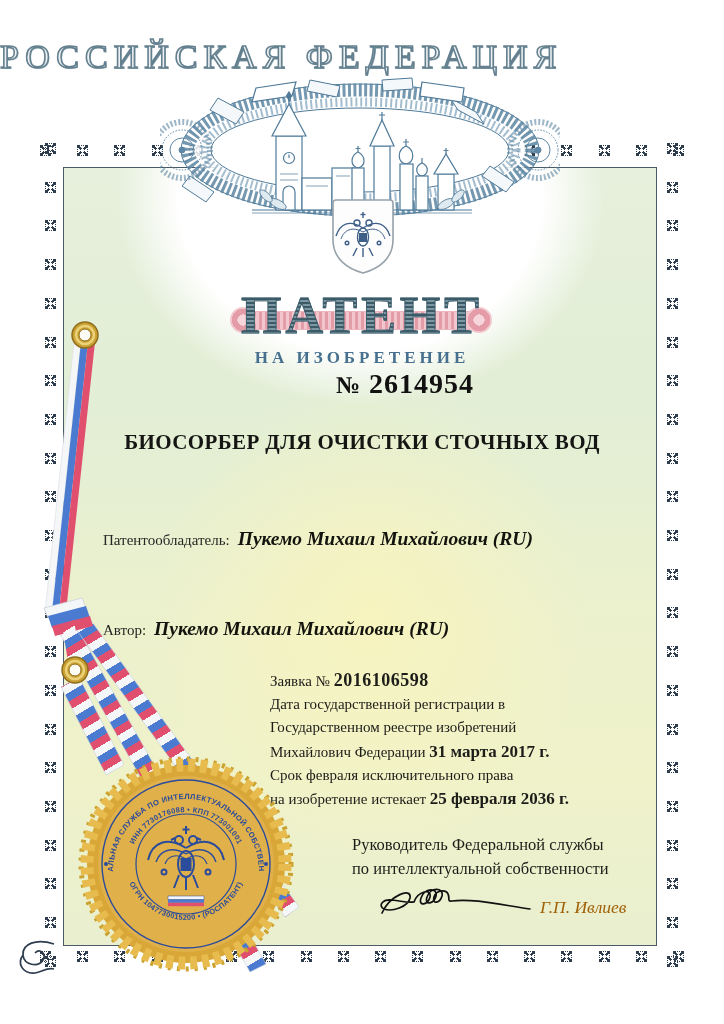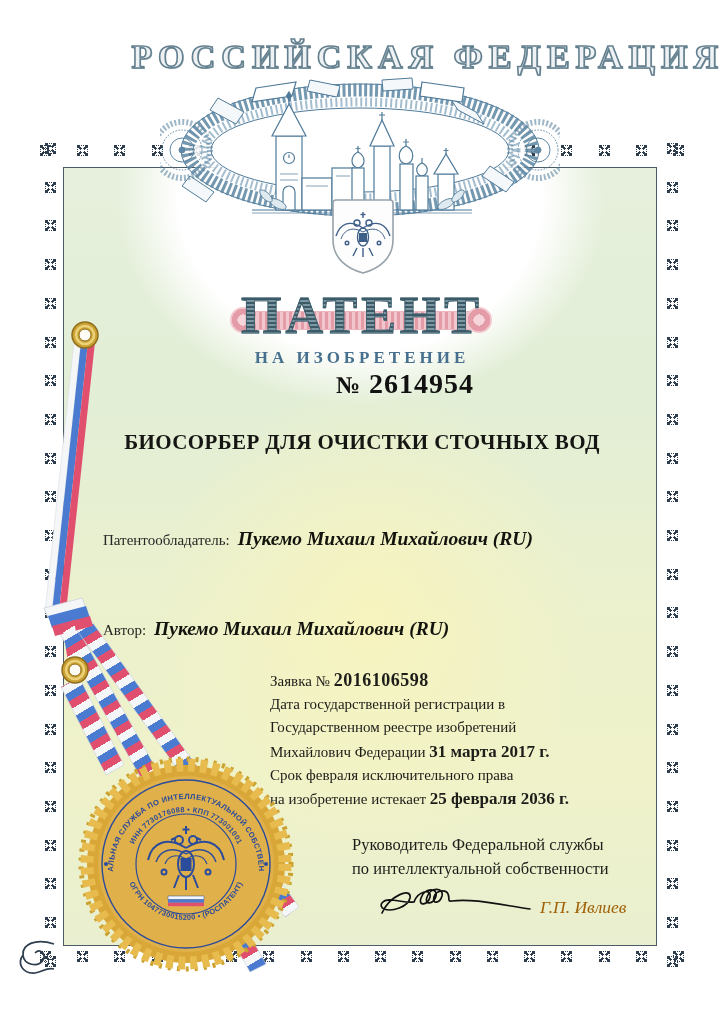--- a/index.html
+++ b/index.html
@@ -16,22 +16,22 @@
   
   .glyph-row{position:absolute;display:flex;justify-content:space-between;}
   .glyph-row.h{flex-direction:row;height:12px;}
   .glyph-row.v{flex-direction:column;width:12px;}
   .bglyph{width:11px;height:11px;flex:0 0 auto;border:1px dotted #2e3d4d;box-sizing:border-box;
     background:
       radial-gradient(circle at 50% 50%, #ffffff 0 1.5px, rgba(255,255,255,0) 1.5px),
       linear-gradient(45deg, transparent 43%, #2e3d4d 43% 57%, transparent 57%),
       linear-gradient(-45deg, transparent 43%, #2e3d4d 43% 57%, transparent 57%);}
   
-  .country{position:absolute;left:0;top:38px;width:100%;text-align:right;
-    font-size:34px;font-weight:bold;letter-spacing:6px;color:#eef2f4;
+  .country{position:absolute;left:0;top:38px;width:100%;text-align:left;
+    font-size:34px;font-weight:normal;letter-spacing:6px;color:#eef2f4;
     -webkit-text-stroke:1.6px #64808f;text-shadow:1px 1px 0 #a9bcc7;}
   
   .patent-band{position:absolute;left:244px;top:311px;width:234px;height:19px;border-radius:10px;
     background:repeating-linear-gradient(90deg,#f2c6cd 0 3px,#e49ca8 3px 6px);
     box-shadow:0 0 0 1px #edb5bd inset;}
   .patent-band .rosette{position:absolute;top:-4px;width:26px;height:26px;border-radius:50%;
     background:radial-gradient(circle,#f6d6da 0 30%,#e49ca8 31% 60%,#f2c6cd 61% 100%);}
   .patent-band .rosette.l{left:-14px;} .patent-band .rosette.r{right:-14px;}
   .patent-word{position:absolute;left:0;top:286px;width:100%;text-align:center;
     font-size:52px;font-weight:bold;letter-spacing:4px;color:transparent;

